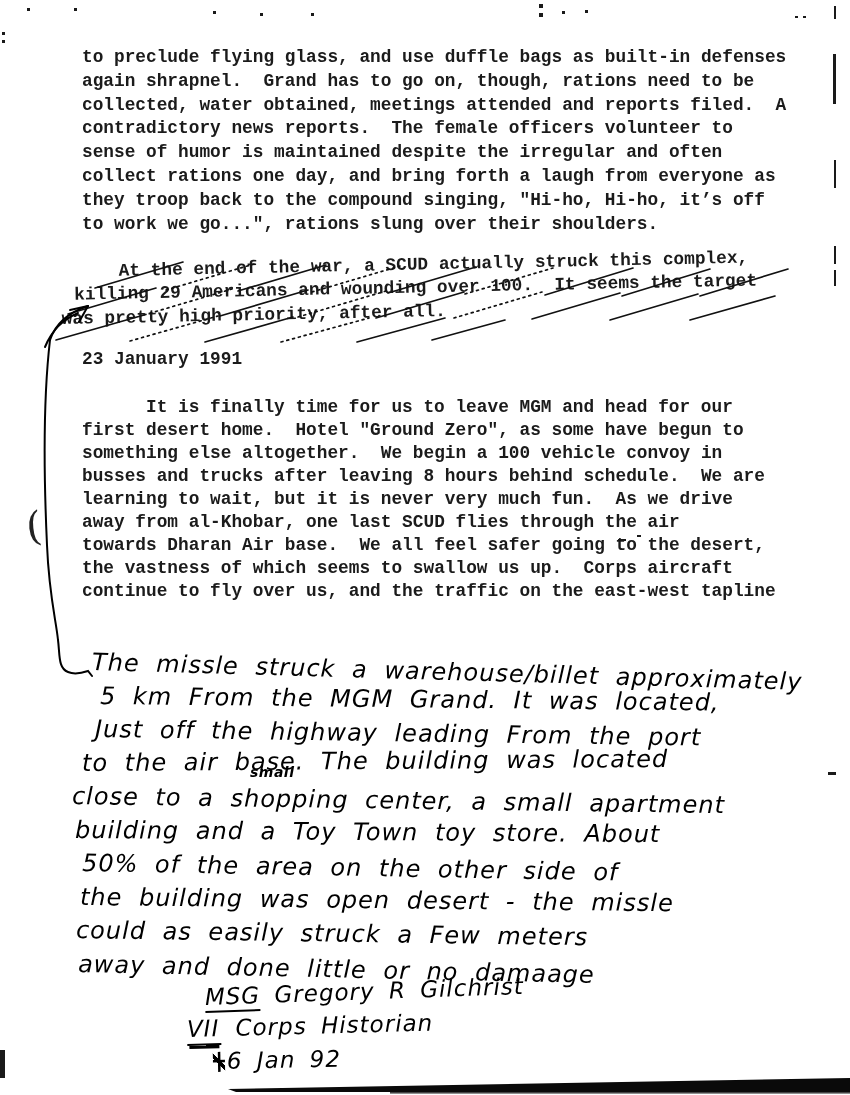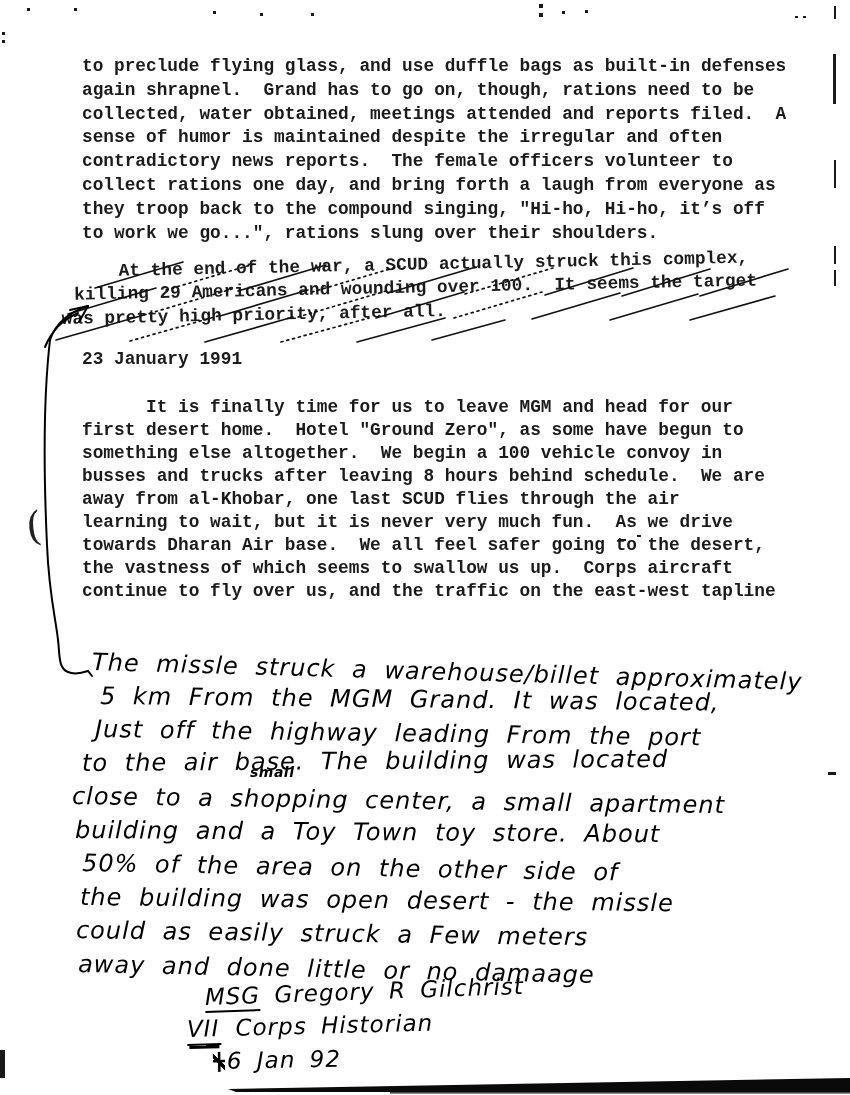--- a/index.html
+++ b/index.html
@@ -9,21 +9,21 @@
   }
   .page { position:absolute; inset:0; }
 
   
   .typed {
     position:absolute;
     font-family:"Liberation Mono","DejaVu Sans Mono",monospace;
     font-weight:700; color:#1b1b1b; font-size:17.8px;
   }
   .typed div { white-space:pre; }
-  #p1   { left:82px; top:55px;  line-height:23.8px; }
+  #p1   { left:82px; top:46px;  line-height:23.8px; }
   #struck {
     left:62px; top:261px; line-height:23.4px;
     transform:rotate(-1.2deg); transform-origin:0 100%;
   }
   #struck div:nth-of-type(1) { margin-left:58px; }
   #struck div:nth-of-type(2) { margin-left:13px; }
   #date { left:82px; top:349px; }
   #p2   { left:82px; top:396px; line-height:23px; }
   #p2 div:nth-of-type(1) { text-indent:64px;font-family:Liberation Mono, monospace; }
 
@@ -84,22 +84,22 @@
 </head>
 <body>
 
 <div class="page">
 
   <div id="p1" class="typed">
 
   <div>to preclude flying glass, and use duffle bags as built-in defenses</div>
       <div>again shrapnel.  Grand has to go on, though, rations need to be</div>
       <div>collected, water obtained, meetings attended and reports filed.  A</div>
+      <div>contradictory news reports.  The female officers volunteer to</div>
       <div>sense of humor is maintained despite the irregular and often</div>
-      <div>contradictory news reports.  The female officers volunteer to</div>
       <div>collect rations one day, and bring forth a laugh from everyone as</div>
       <div>they troop back to the compound singing, "Hi-ho, Hi-ho, it’s off</div>
       <div>to work we go...", rations slung over their shoulders.</div>
     </div>
 
   <div id="struck" class="typed">
 
   <div>At the end of the war, a SCUD actually struck this complex,</div>
       <div>killing 29 Americans and wounding over 100.  It seems the target</div>
       <div>was pretty high priority, after all.</div>
@@ -133,22 +133,22 @@
   </svg>
 
   <div id="date" class="typed">23 January 1991</div>
 
   <div id="p2" class="typed">
 
   <div>It is finally time for us to leave MGM and head for our</div>
       <div>first desert home.  Hotel "Ground Zero", as some have begun to</div>
       <div>something else altogether.  We begin a 100 vehicle convoy in</div>
       <div>busses and trucks after leaving 8 hours behind schedule.  We are</div>
+      <div>learning to wait, but it is never very much fun.  As we drive</div>
       <div>away from al-Khobar, one last SCUD flies through the air</div>
-      <div>learning to wait, but it is never very much fun.  As we drive</div>
       <div>towards Dharan Air base.  We all feel safer going to the desert,</div>
       <div>the vastness of which seems to swallow us up.  Corps aircraft</div>
       <div>continue to fly over us, and the traffic on the east-west tapline</div>
     </div>
 
   <svg id="bracket" class="overlay" viewBox="0 0 130 400" fill="none" stroke="#000" stroke-width="2" stroke-linecap="round">
     <path d="M 30 50 C 36 32, 50 22, 68 16"></path>
     <path d="M 68 16 L 50 20"></path>
     <path d="M 68 16 L 59 32"></path>
     <path d="M 25 57 C 32 40, 42 30, 58 23"></path>

